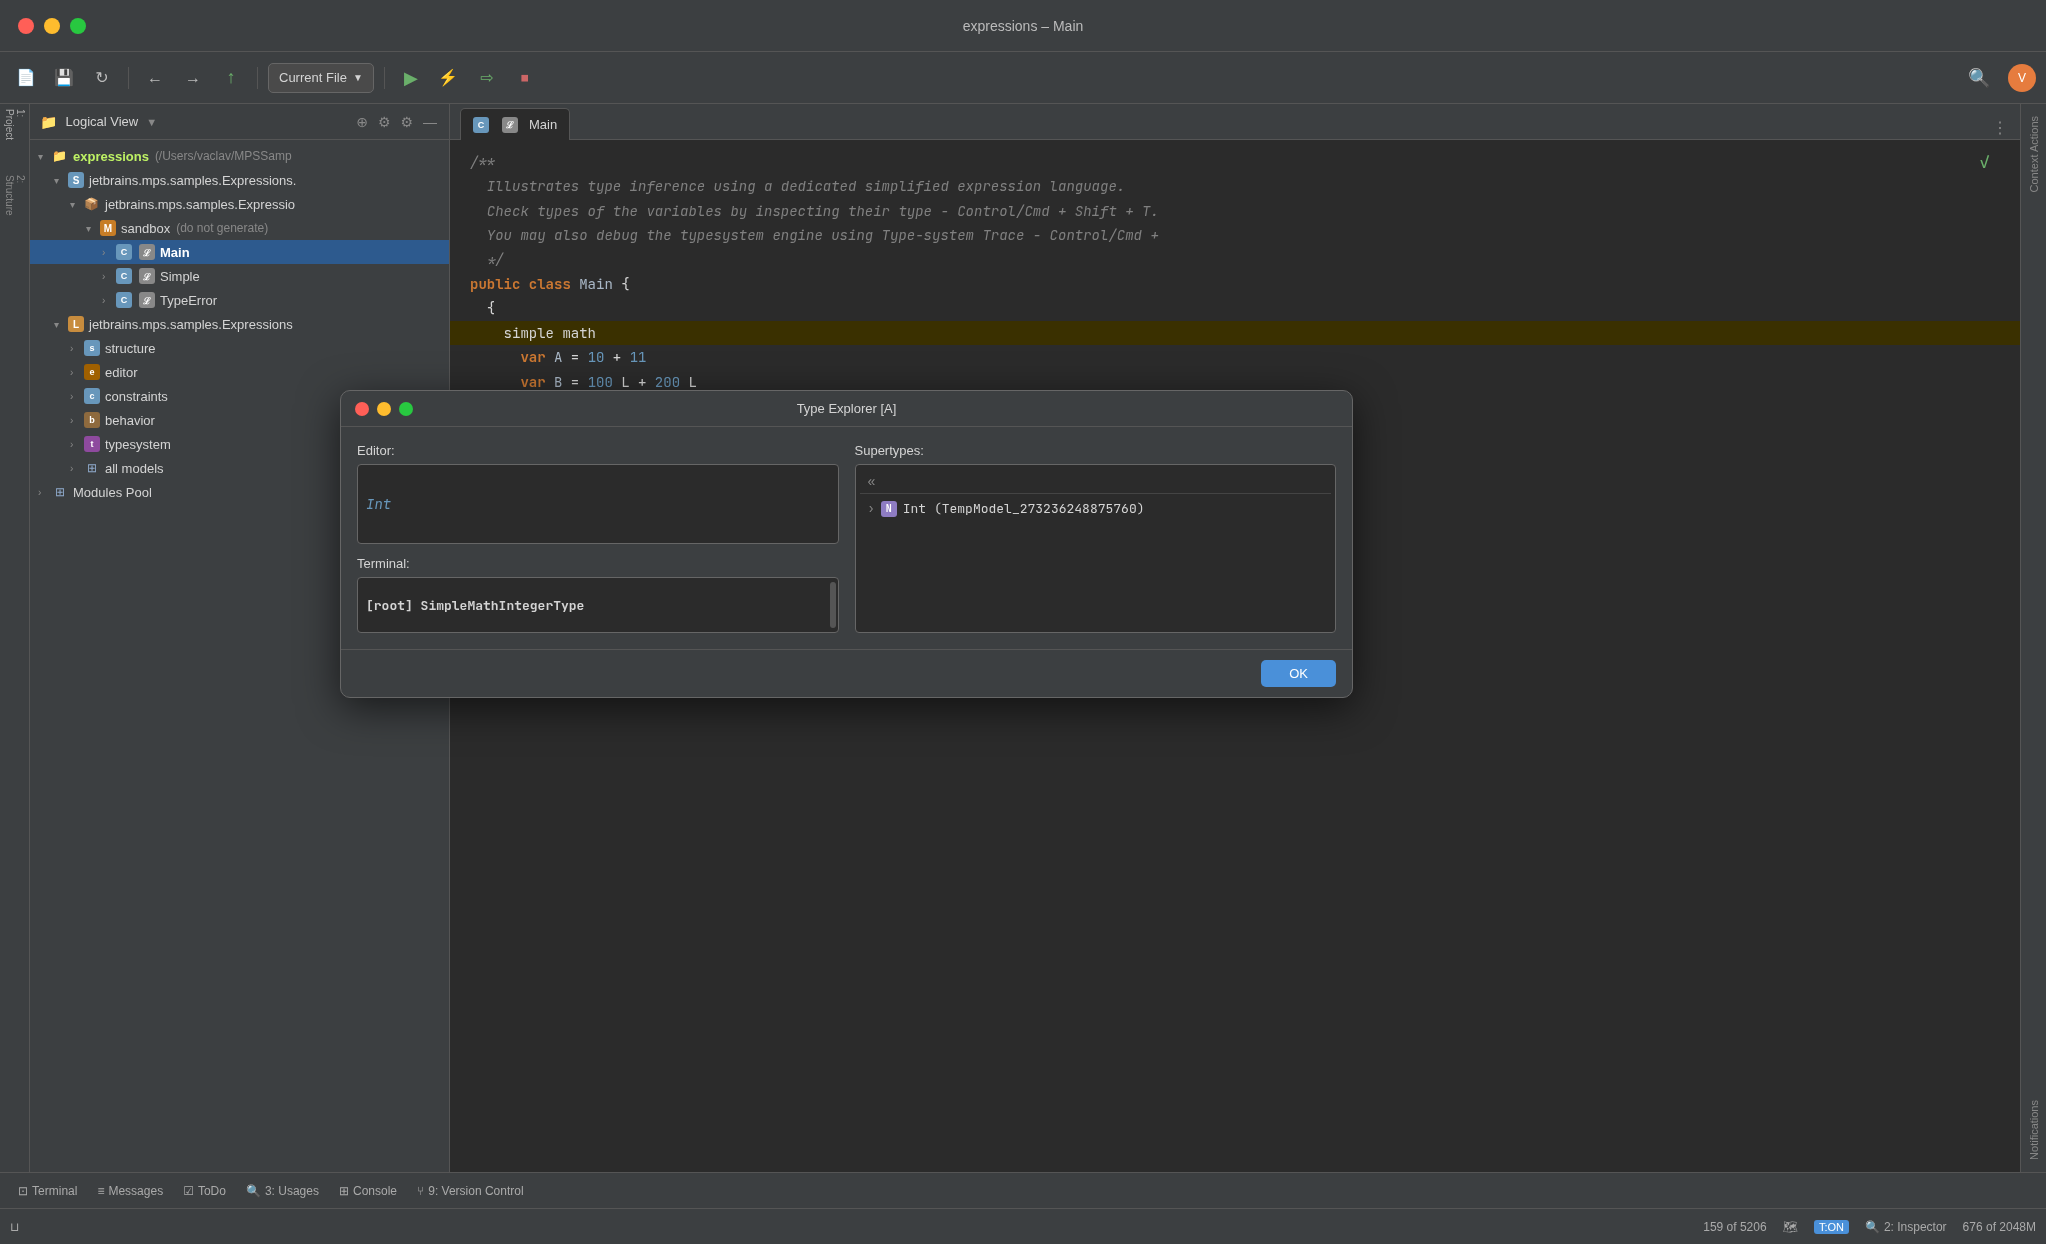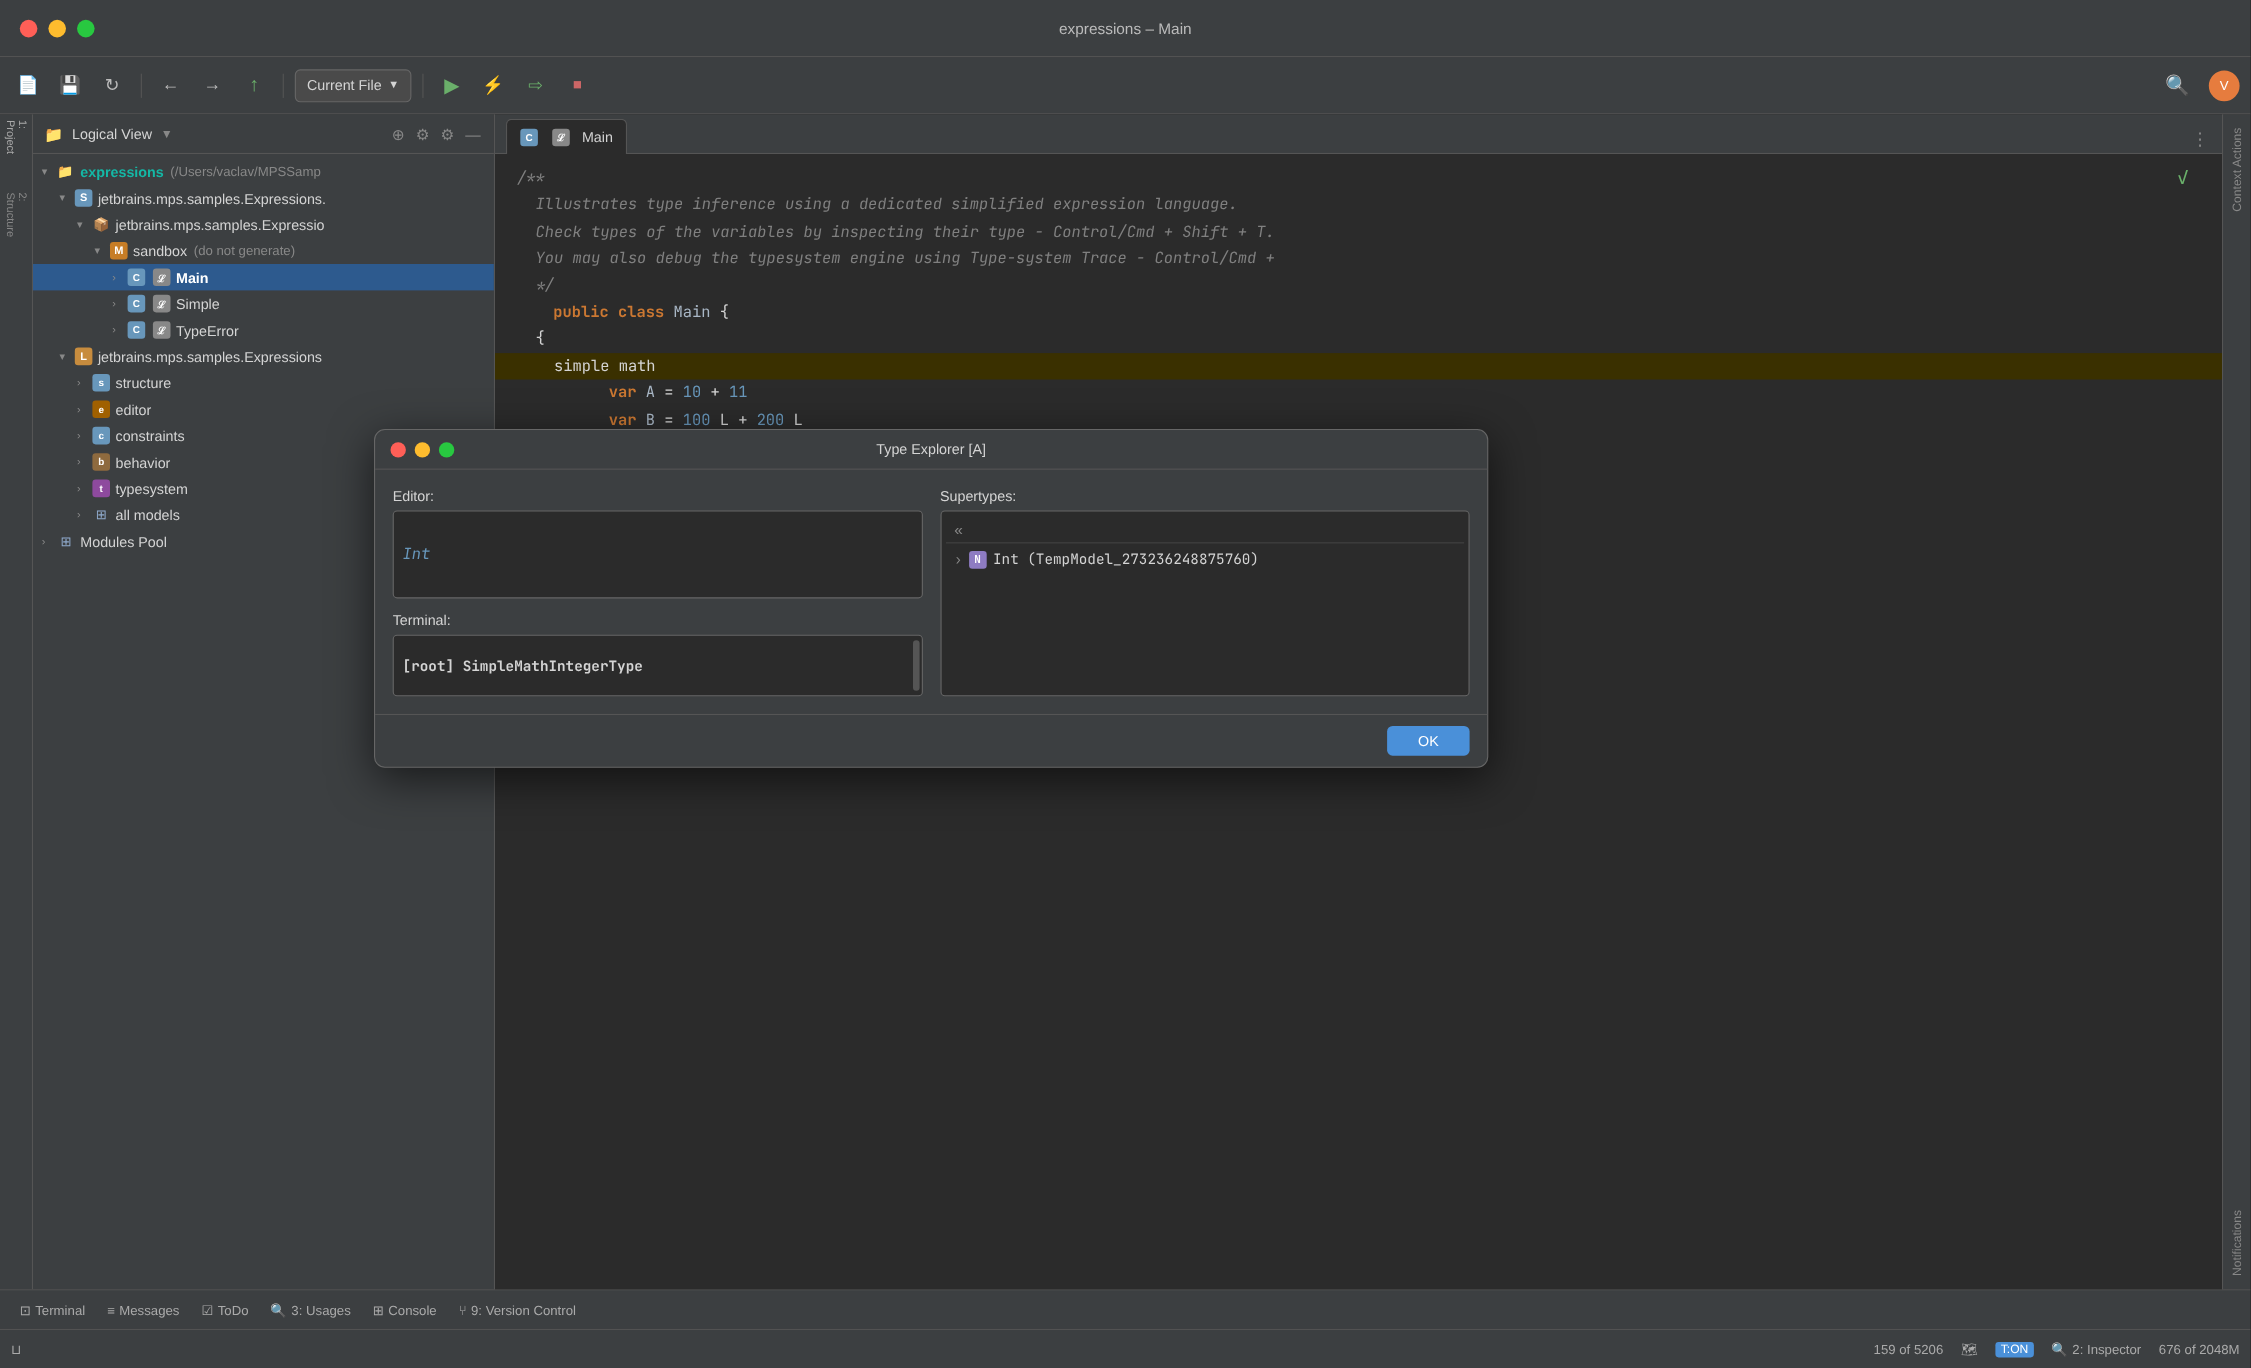--- a/index.html
+++ b/index.html
@@ -249,21 +249,21 @@
     .code-line {
       padding: 1px 20px;
       line-height: 1.6;
       white-space: pre;
       min-height: 22px;
     }
     .code-line.highlighted {
       background: #3a3000;
     }
     .c-comment { color: #808080; font-style: italic; }
-    .c-keyword { color: #cc7832; font-weight: bold; margin-left: 33px; }
+    .c-keyword { color: #cc7832; font-weight: bold; }
     .c-class { color: #a9b7c6; }
     .c-number { color: #6897bb; margin-top: 41px; }
     .c-op { color: #d4d4d4; }
     .checkmark {
       position: absolute;
       right: 30px;
       top: 10px;
       color: #6aaf6a;
       font-size: 18px;
     }
@@ -537,21 +537,21 @@
         <button class="panel-icon-btn">⚙</button>
         <button class="panel-icon-btn">⚙</button>
         <button class="panel-icon-btn">—</button>
       </div>
     </div>
     <div class="tree-area">
 
       <div class="tree-item">
         <span class="tree-arrow">▾</span>
         <span class="tree-icon icon-folder">📁</span>
-        <span style="font-weight:bold;color:#14b8a6;">expressions</span>
+        <span style="font-weight:bold;color:#bef264;">expressions</span>
         <span style="color:#888;margin-left:6px;font-size:12px;">(/Users/vaclav/MPSSamp</span>
       </div>
 
       <div class="tree-item">
         <span class="tree-indent"></span>
         <span class="tree-arrow">▾</span>
         <span class="tree-icon" style="background:#6897bb;border-radius:3px;color:white;font-weight:bold;font-size:10px;width:16px;height:16px;display:inline-flex;align-items:center;justify-content:center;">S</span>
         <span>jetbrains.mps.samples.Expressions.</span>
       </div>
 

